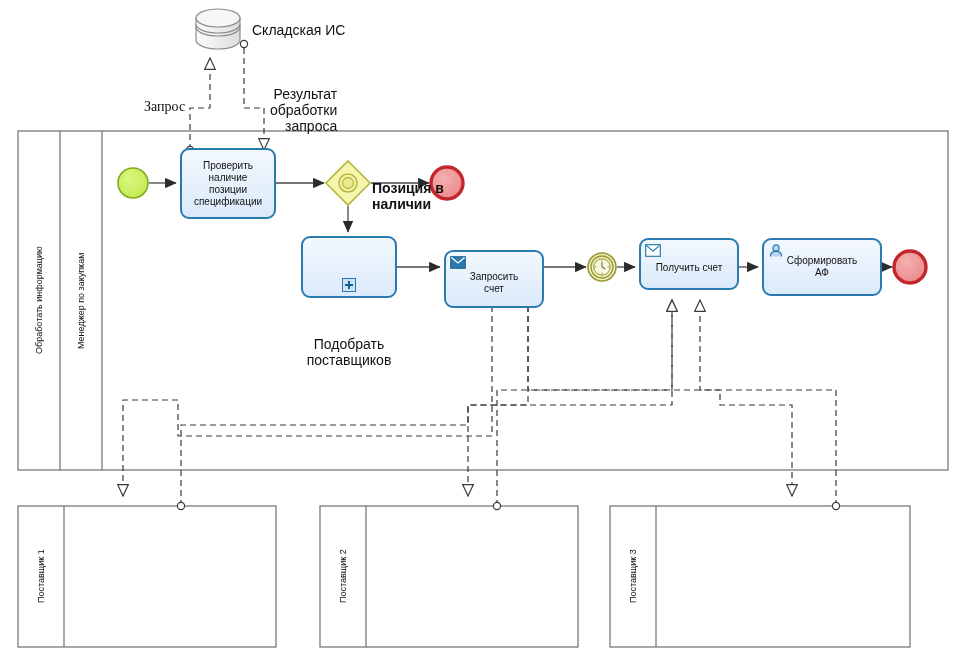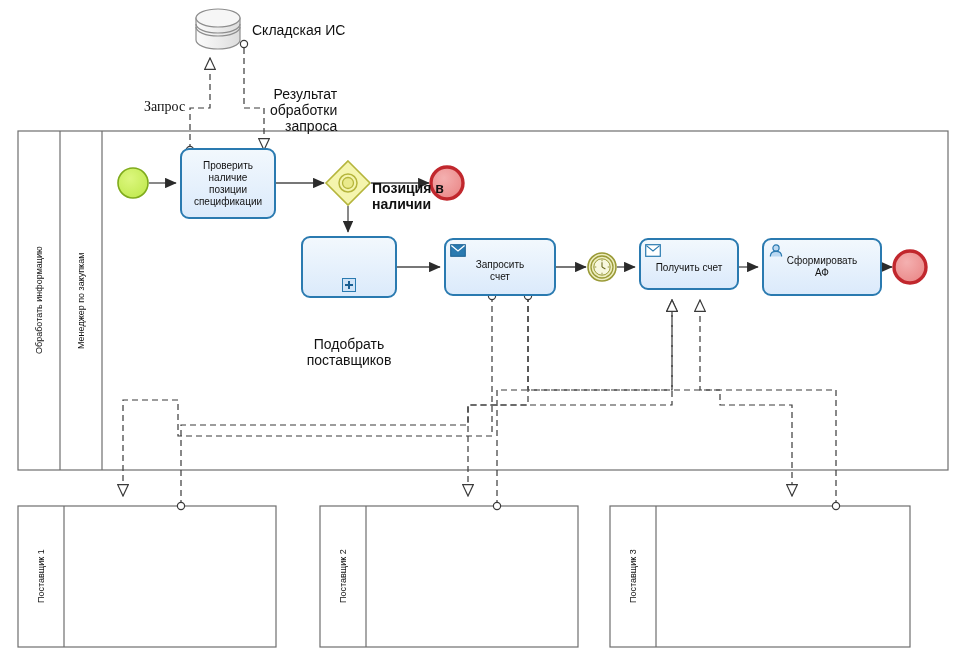--- a/index.html
+++ b/index.html
@@ -169,21 +169,21 @@
 наличие
 позиции
 спецификации</div>
   </div>
 
   <div class="task" style="left:301px;top:236px;width:96px;height:62px;">
     <div class="subplus"></div>
   </div>
   <div class="lbl lbl-c" style="left:285px;top:308px;width:128px;">Подобрать поставщиков</div>
 
-  <div class="task" style="left:444px;top:238px;width:112px;height:58px;">
+  <div class="task" style="left:444px;top:250px;width:100px;height:58px;">
     <span class="tico">
       <svg viewBox="0 0 16 13" width="16" height="13">
         <rect x="0.7" y="0.7" width="14.6" height="11.6" fill="#2a7ab0" stroke="#1a5f92" stroke-width="1"></rect>
         <path d="M1.4,1.6 L8,7 L14.6,1.6" fill="none" stroke="#ffffff" stroke-width="1.3"></path>
       </svg>
     </span>
     <div class="tx lower">Запросить
 счет</div>
   </div>
 

